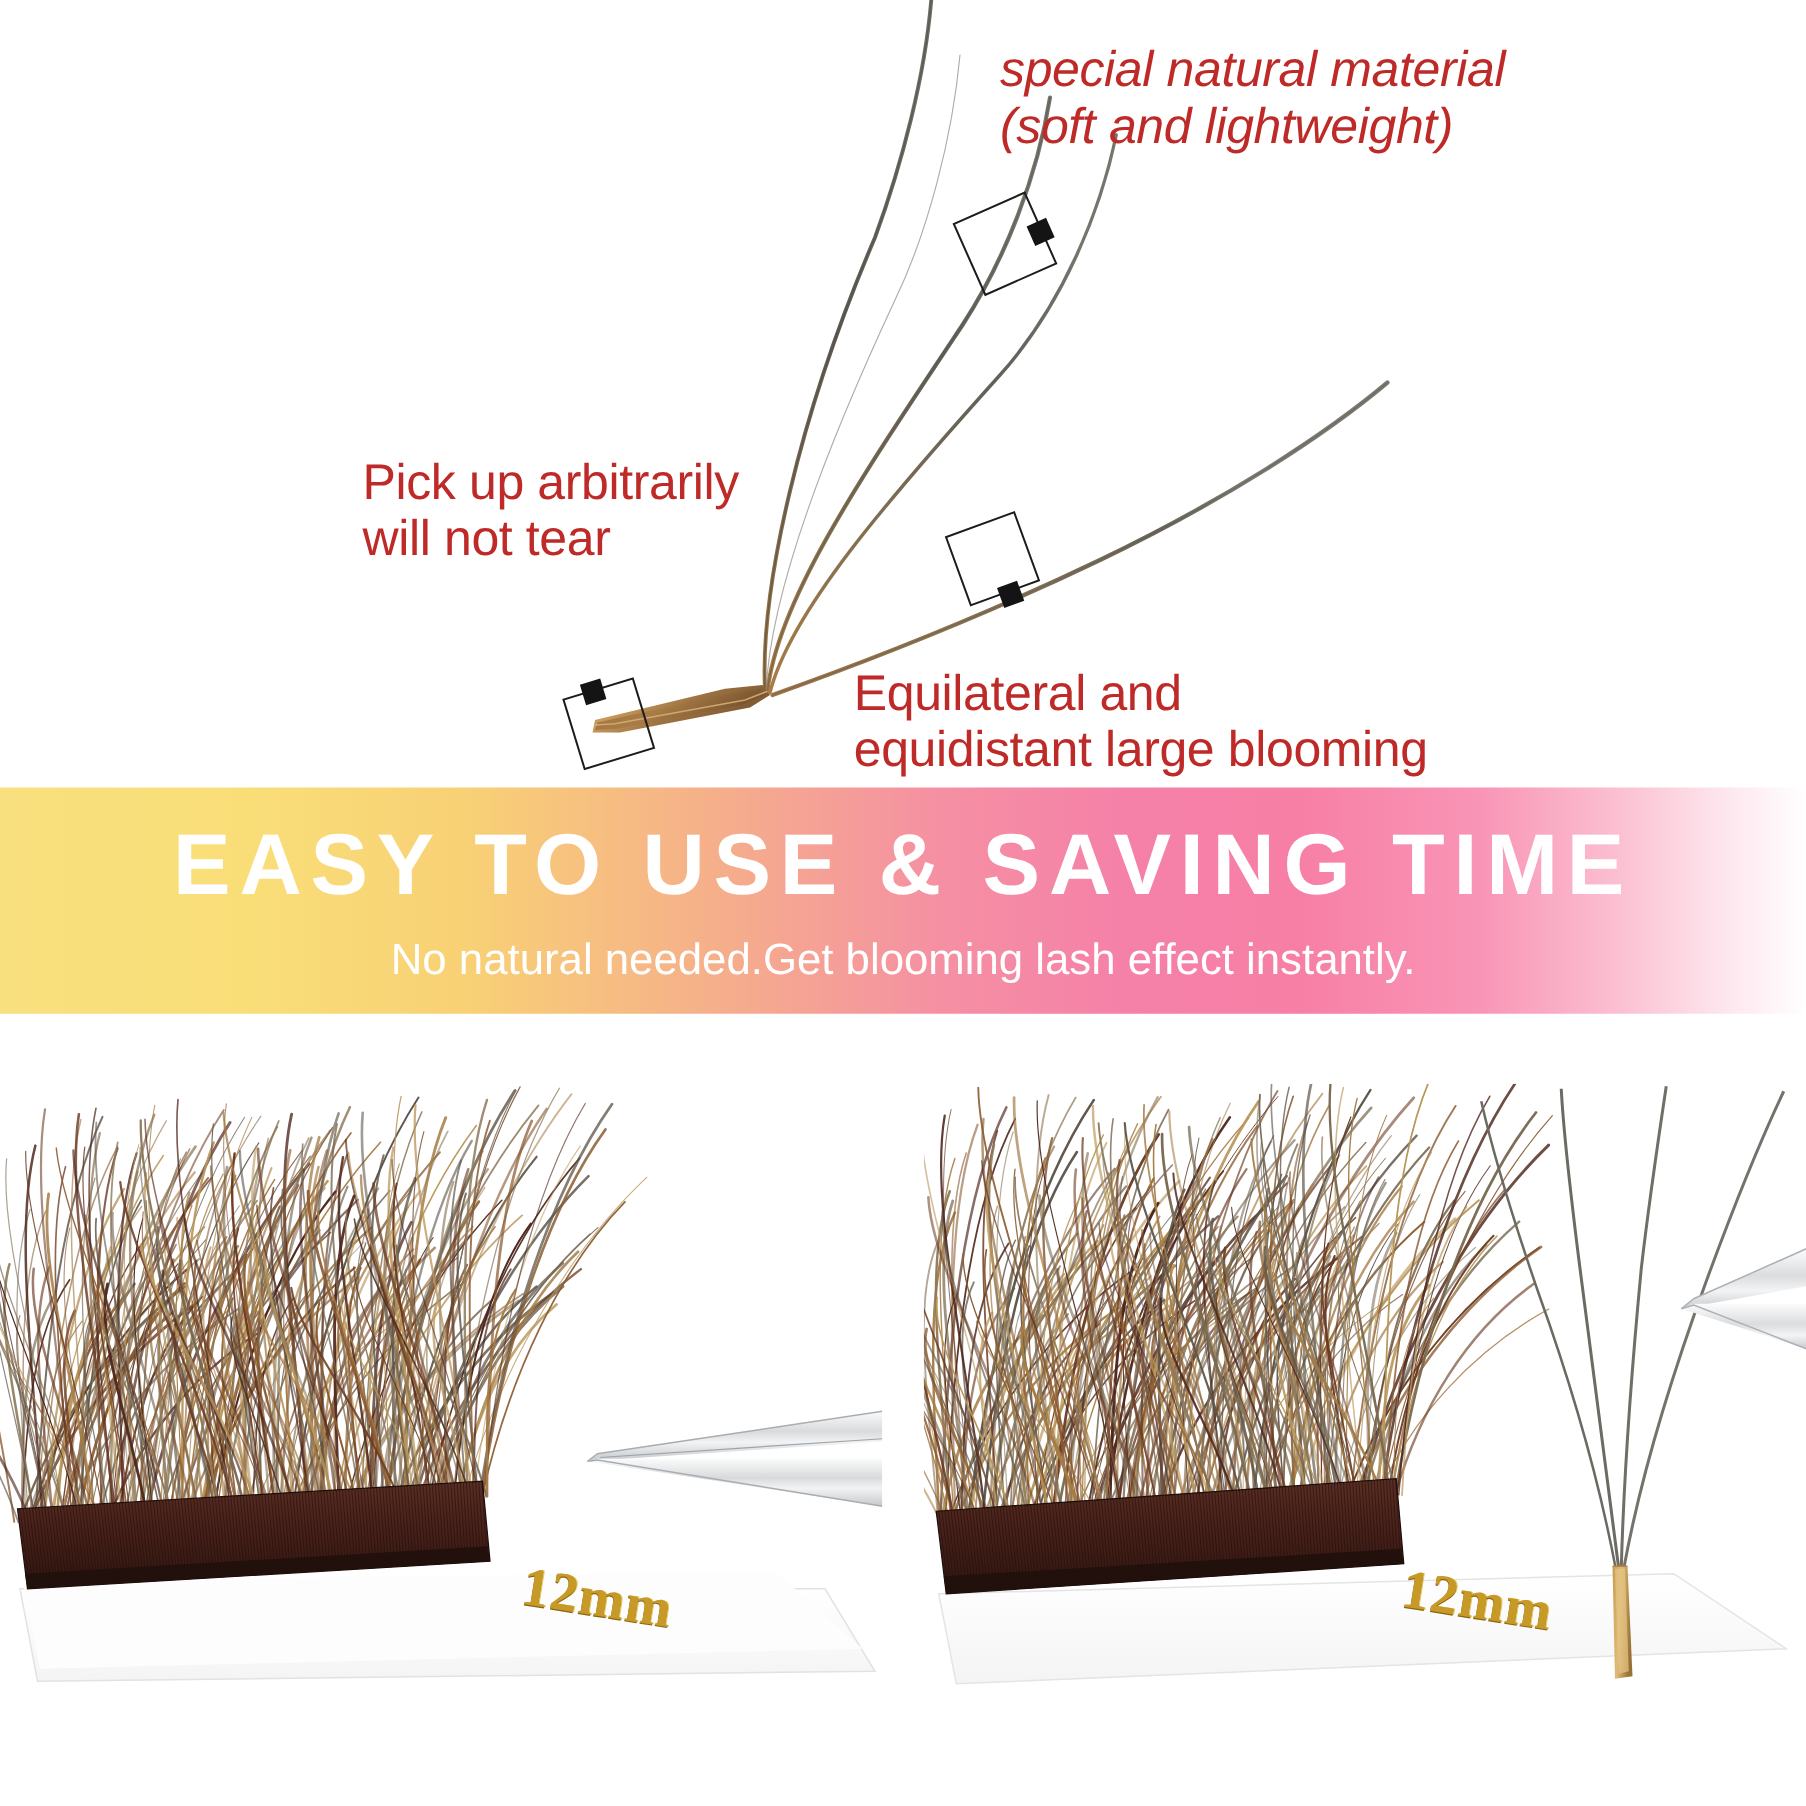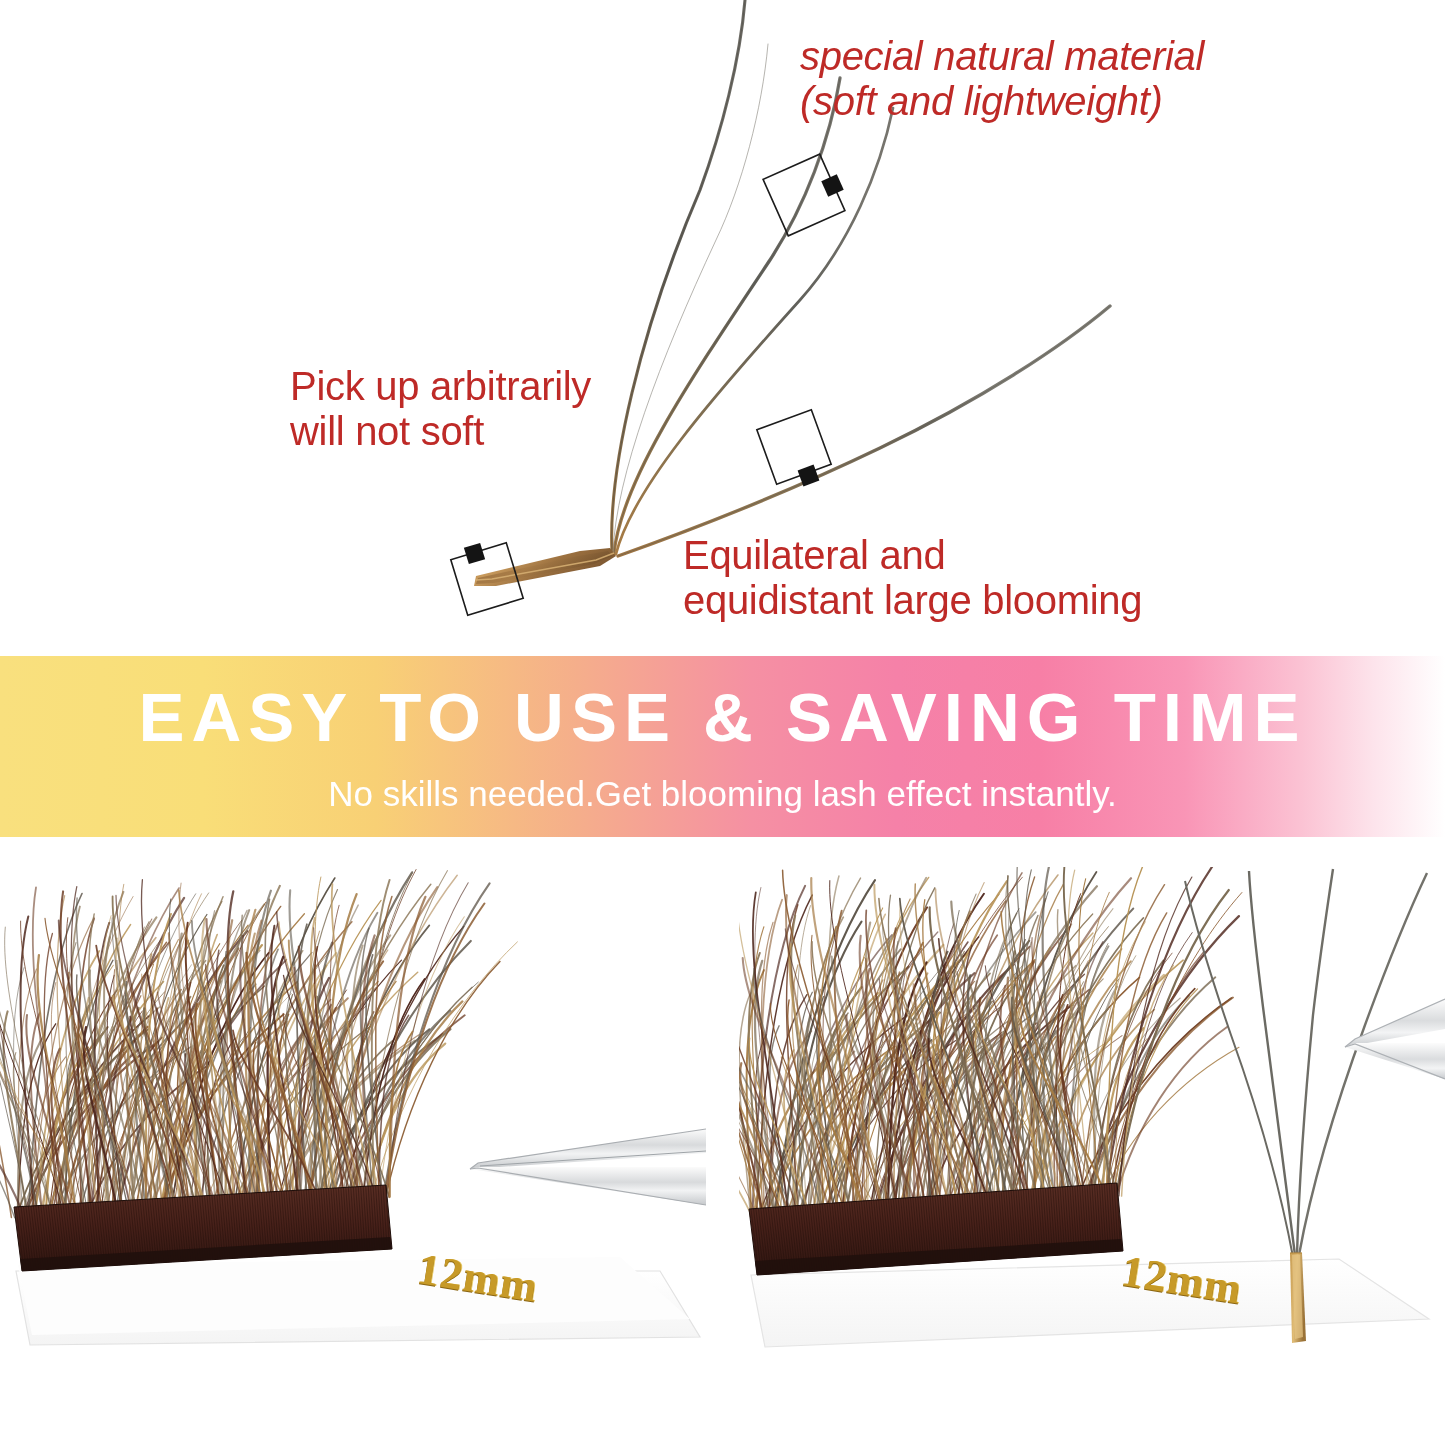--- a/index.html
+++ b/index.html
@@ -10,21 +10,21 @@
   
   #top-section{position:absolute;left:0;top:0;width:1445px;height:658px;background:#fff;}
 
   .callout-text{position:absolute;color:#BE2A27;font-family:"Liberation Sans",sans-serif;
     font-size:40px;line-height:1.12;font-weight:400;letter-spacing:-0.3px;white-space:pre-line;}
   #callout-material{left:800px;top:34px;font-style:italic;}
   #callout-pickup{left:290px;top:364px;}
   #callout-equilateral{left:683px;top:533px;}
 
   
-  #banner{position:absolute;left:0;top:656px;width:1445px;height:181px;
+  #banner{position:absolute;left:0;top:630px;width:1445px;height:181px;
     background:linear-gradient(90deg,
       #F9E07E 0%,
       #F9DE78 14%,
       #F8D075 26%,
       #F5AE8B 40%,
       #F590A3 52%,
       #F581A8 62%,
       #F77FA6 72%,
       #F995B6 82%,
       #FBC2D3 90%,
@@ -122,29 +122,29 @@
       <g>
         <rect x="458" y="550" width="58" height="58" fill="none" stroke="#1C1C1C" stroke-width="1.6" transform="rotate(-17 487 579)"></rect>
         <rect x="466" y="545" width="17" height="17" fill="#141414" transform="rotate(-17 474.5 553.5)"></rect>
       </g>
     </svg>
 
     <div class="callout-text" id="callout-material">special natural material
 (soft and lightweight)</div>
 
     <div class="callout-text" id="callout-pickup">Pick up arbitrarily
-will not soft</div>
+will not tear</div>
 
     <div class="callout-text" id="callout-equilateral">Equilateral and
 equidistant large blooming</div>
   </div>
 
   <div id="banner">
     <div id="banner-title">EASY TO USE &amp; SAVING TIME</div>
-    <div id="banner-subtitle">No skills needed.Get blooming lash effect instantly.</div>
+    <div id="banner-subtitle">No natural needed.Get blooming lash effect instantly.</div>
   </div>
 
   <div id="bottom-section">
 
     <div class="photo-panel" id="panel-left">
       <svg class="lash-svg" width="706" height="578" viewBox="0 0 706 578">
         <defs>
           <linearGradient id="trayBaseL" x1="0" y1="0" x2="0" y2="1">
             <stop offset="0%" stop-color="#5A2E24"></stop>
             <stop offset="45%" stop-color="#48211A"></stop>

